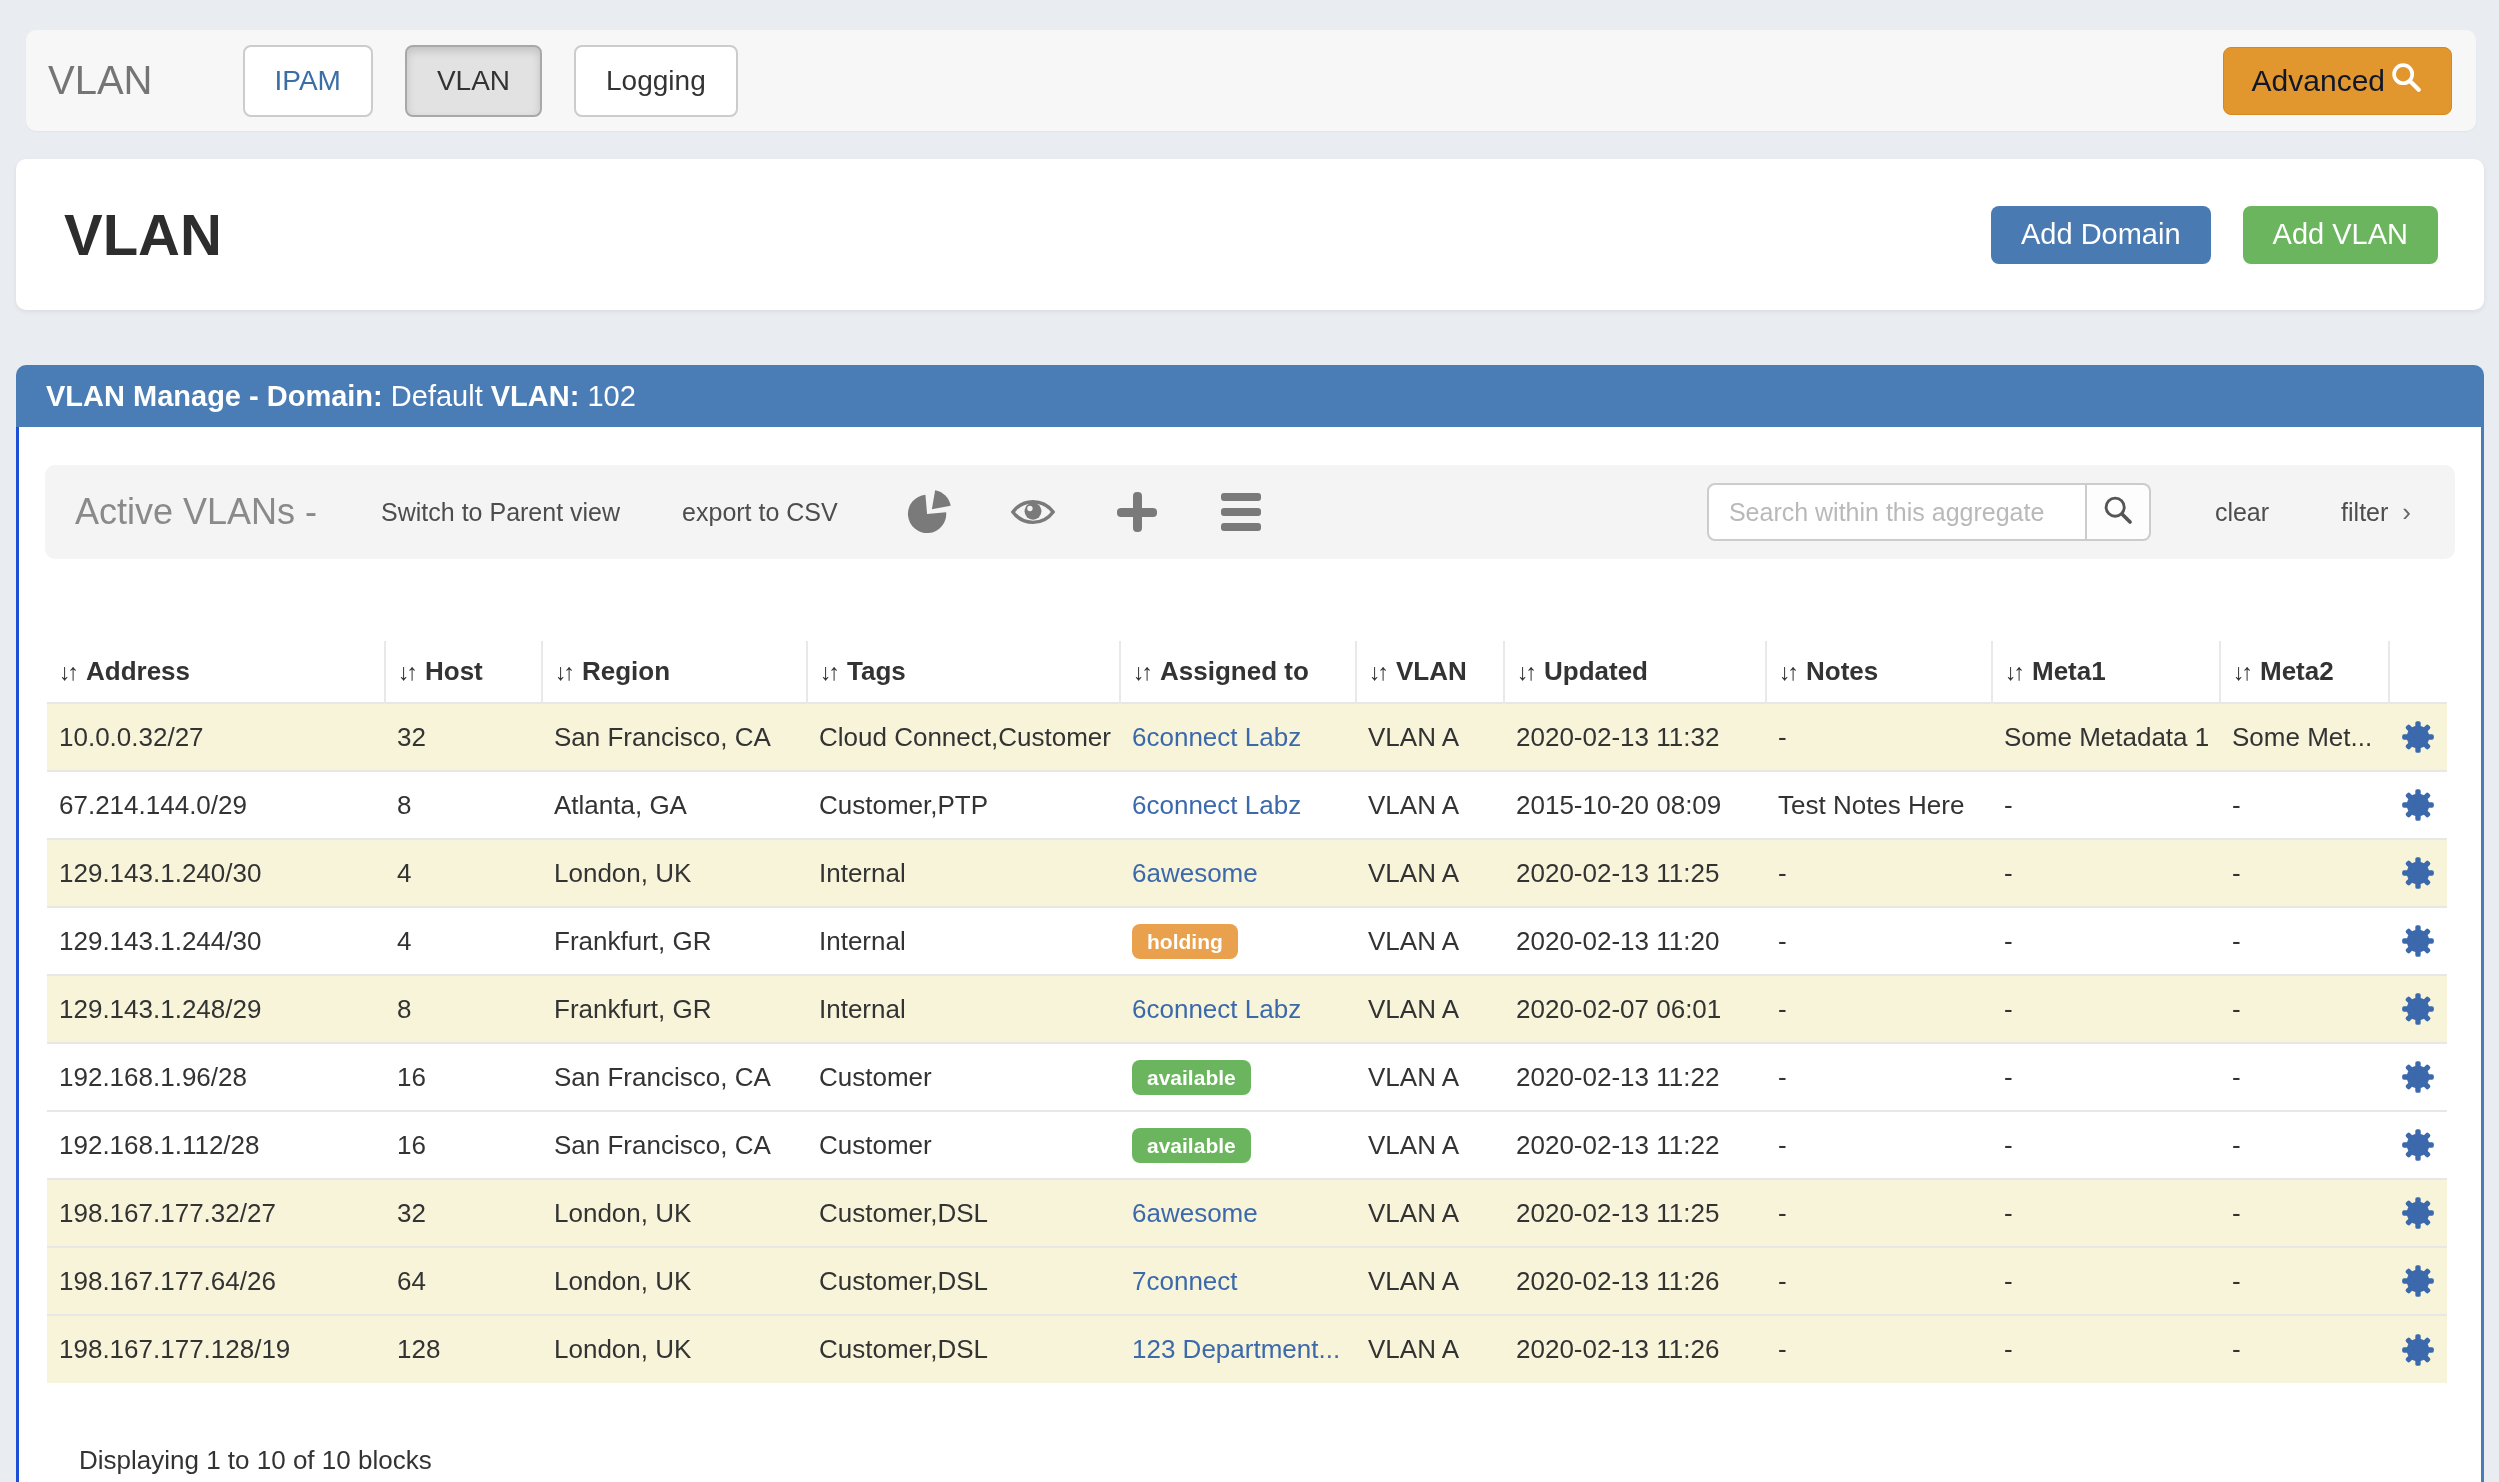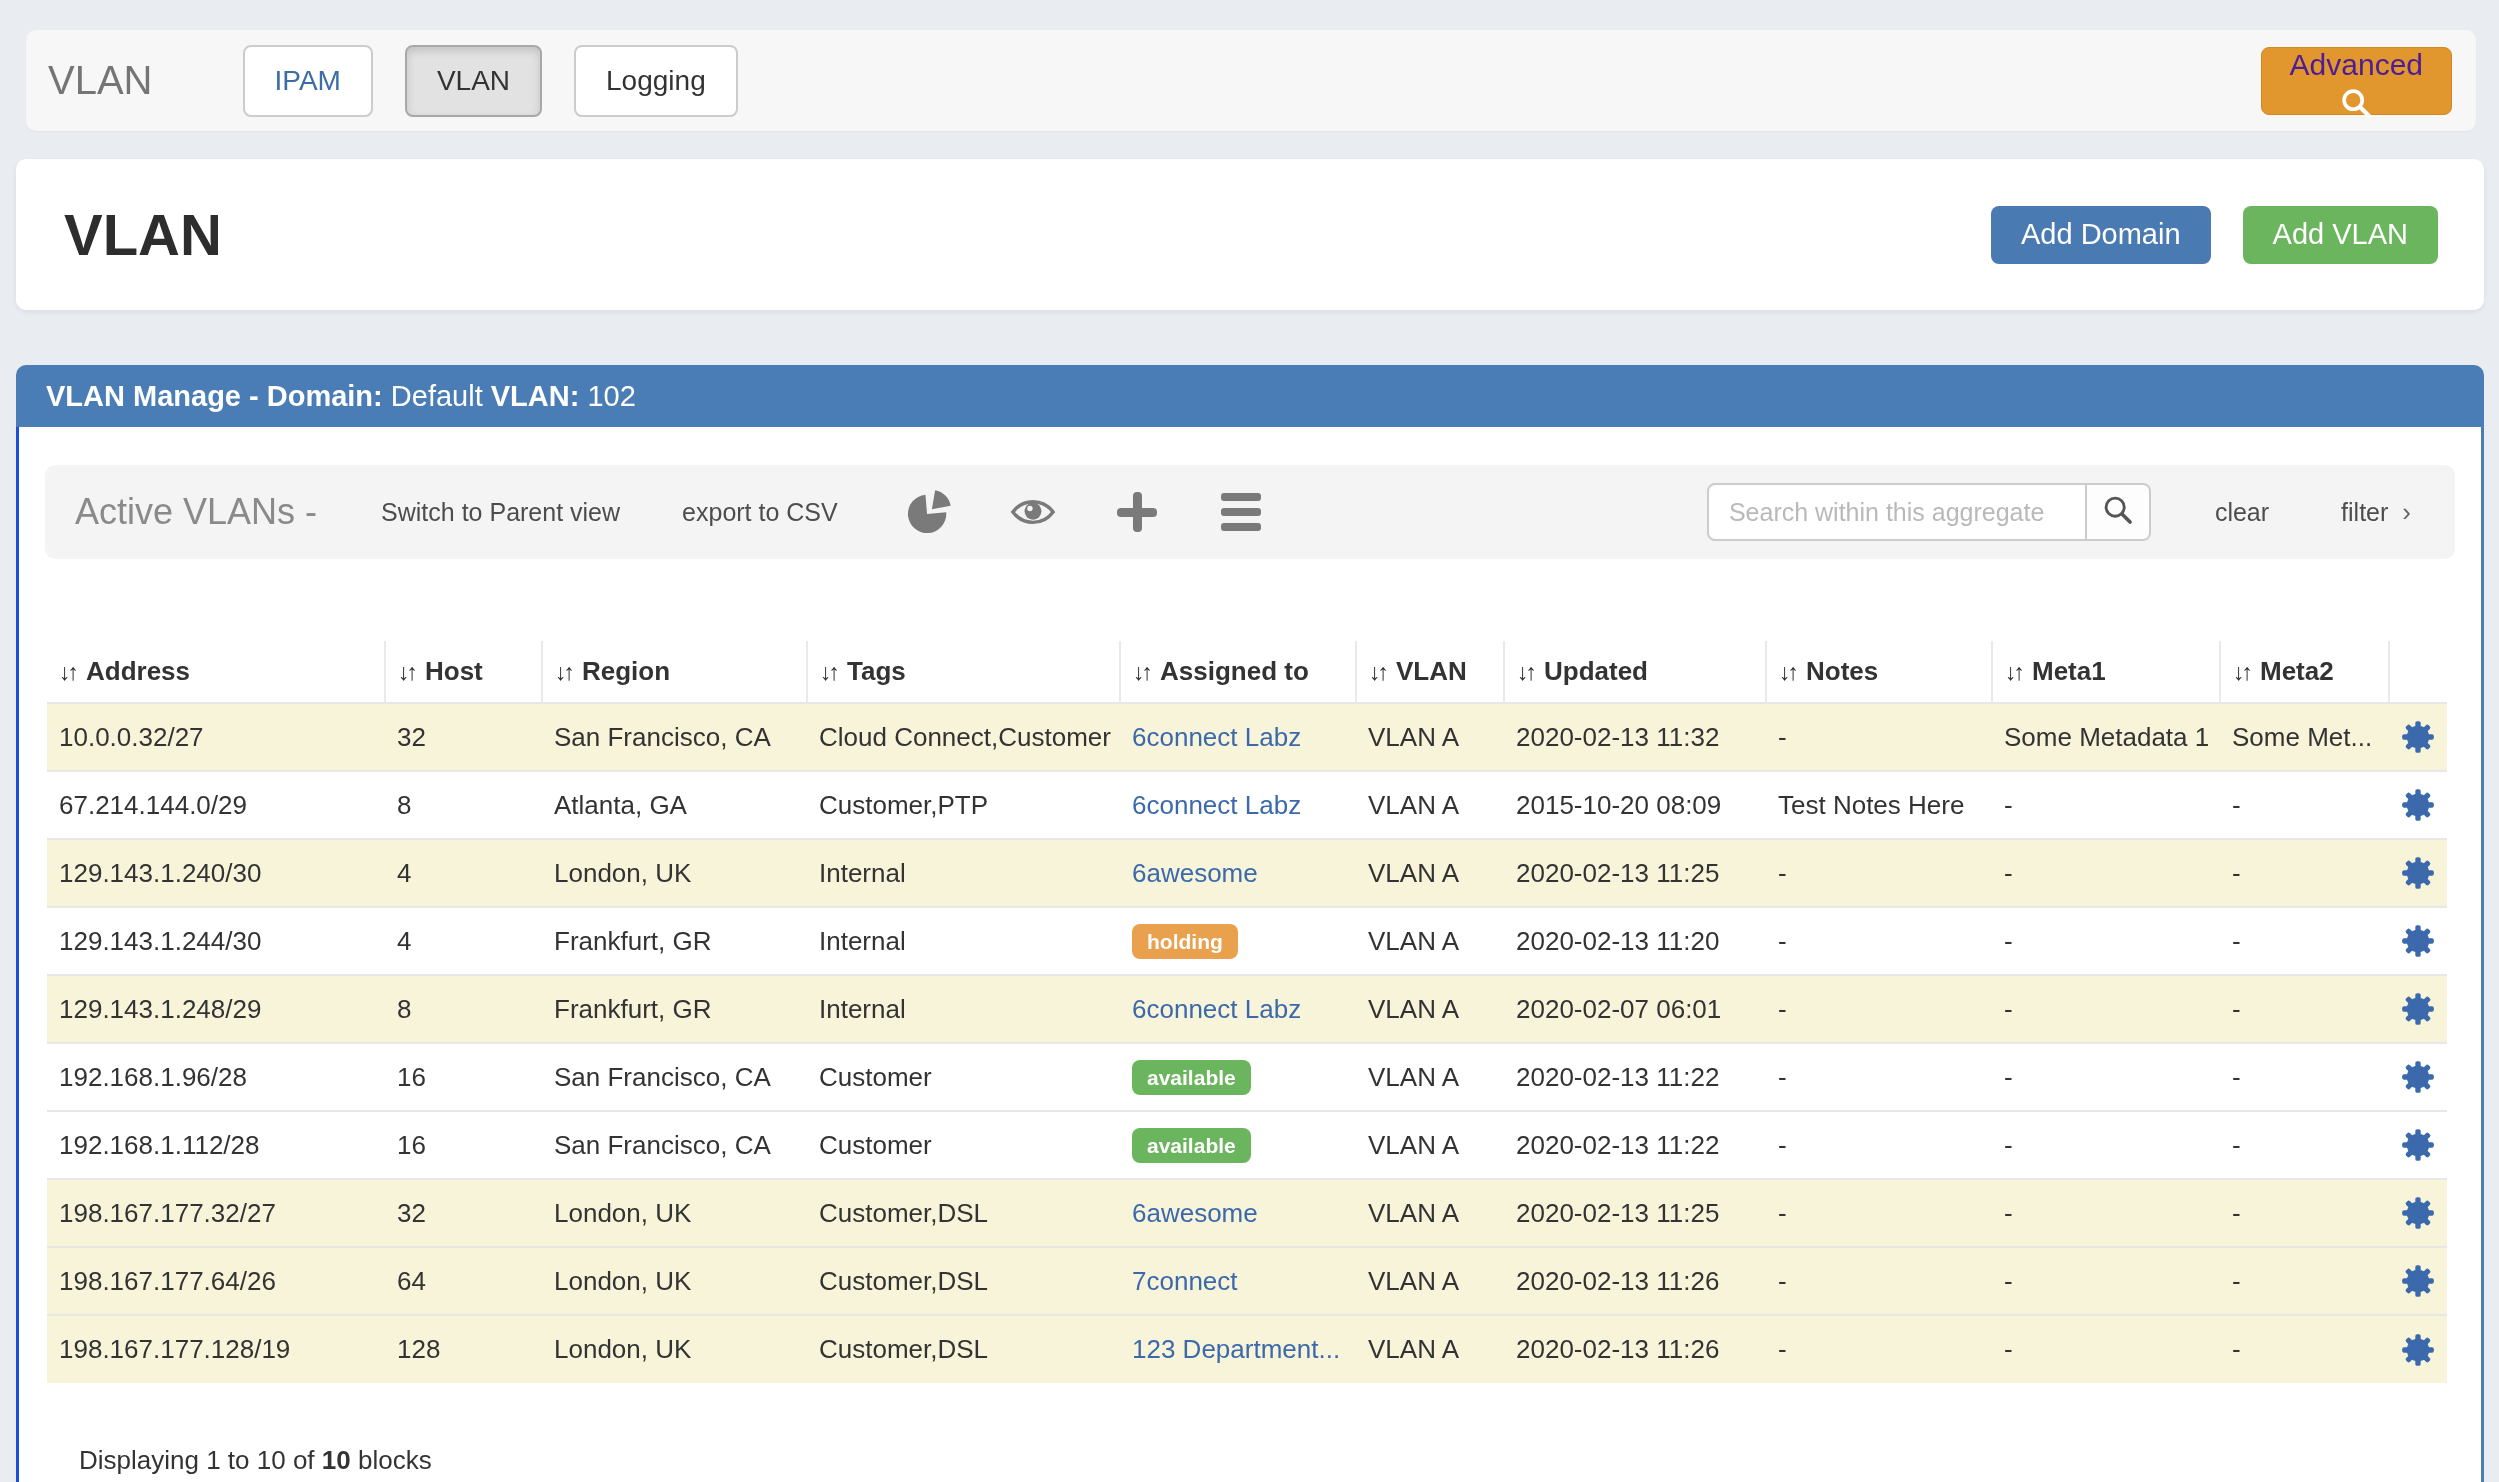--- a/index.html
+++ b/index.html
@@ -12,22 +12,22 @@
     box-shadow:0 1px 2px rgba(0,0,0,.04); }
   .brand { margin-left:22px; font-size:40px; color:#757575; }
   .tabs { display:flex; gap:32px; margin-left:90px; }
   .tab { height:72px; padding:0 30px; font-size:28px; color:#333;
     border:2px solid #ccc; border-radius:8px; background:#fff;
     display:flex; align-items:center; cursor:pointer; }
   .tab.tab-blue { color:#3a6ea5; }
   .tab.active { background:#e2e2e2; border-color:#a8a8a8;
     box-shadow:inset 0 4px 9px rgba(0,0,0,.14); color:#333; }
   .advanced-btn { margin-left:auto; margin-right:24px; height:68px; padding:0 28px;
-    background:#e2962e; border:1px solid #d4891f; color:#4c1d95; font-size:30px;
-    border-radius:8px; display:flex; align-items:center; gap:4px; cursor:pointer;flex-direction:column; }
+    background:#e2962e; border:1px solid #d4891f; color:#0f172a; font-size:30px;
+    border-radius:8px; display:flex; align-items:center; gap:4px; cursor:pointer; }
 
   
   .header-card { position:absolute; left:16px; top:159px; width:2468px; height:151px;
     background:#fff; border-radius:10px; box-shadow:0 2px 5px rgba(0,0,0,.07);
     display:flex; align-items:center; }
   .page-title { margin-left:48px; font-size:58px; font-weight:bold; color:#2d2d2d; }
   .header-actions { margin-left:auto; margin-right:46px; display:flex; gap:32px; }
   .btn { height:58px; padding:0 30px; border:none; border-radius:8px; color:#fff;
     font-size:29px; font-family:inherit; display:flex; align-items:center; cursor:pointer; }
   .btn-blue { background:#4a7ab2; }
@@ -82,21 +82,21 @@
   tbody td { height:68px; padding:0 8px 0 12px; border-top:2px solid #e7e7e7;
     white-space:nowrap; overflow:hidden; text-overflow:ellipsis; }
   tr.hl { background:#f7f4da; }
   a.cell-link { color:#3b69ac; text-decoration:none; cursor:pointer; }
   .badge { display:inline-block; font-size:21px; font-weight:bold; color:#fff;
     padding:7px 15px; border-radius:8px; line-height:1; }
   .gear-cell { text-align:center; padding:0 !important; }
   .gear-wrap { display:inline-block; width:38px; height:38px; cursor:pointer; vertical-align:middle; }
 
   .table-footer { margin:62px 0 0 60px; font-size:26px; color:#333; }
-  .table-footer .b { font-weight:bold; }
+  .table-footer .b { font-weight:normal; }
 </style>
 </head>
 <body>
 
 <div class="topbar">
   <div class="brand">VLAN</div>
   <div class="tabs">
     <div class="tab tab-blue">IPAM</div>
     <div class="tab active">VLAN</div>
     <div class="tab">Logging</div>

